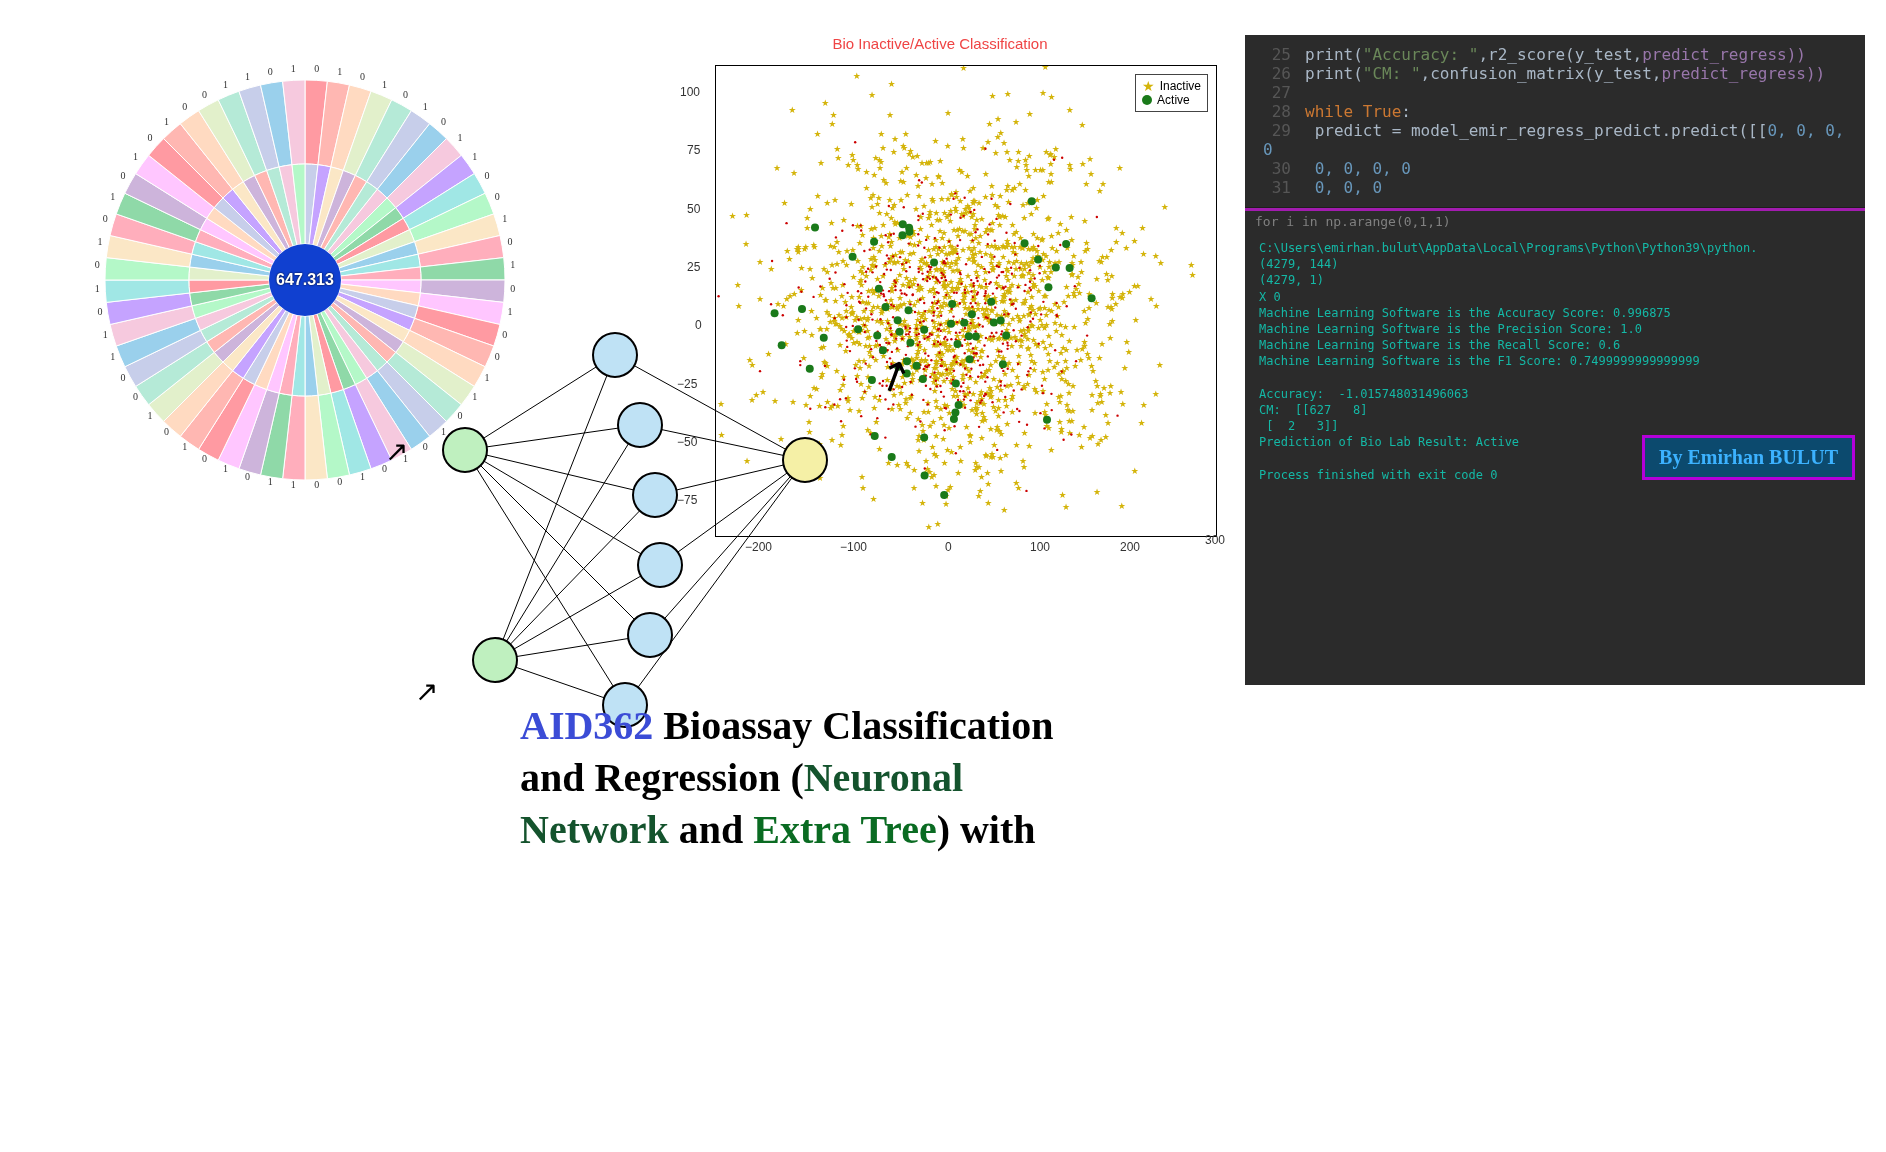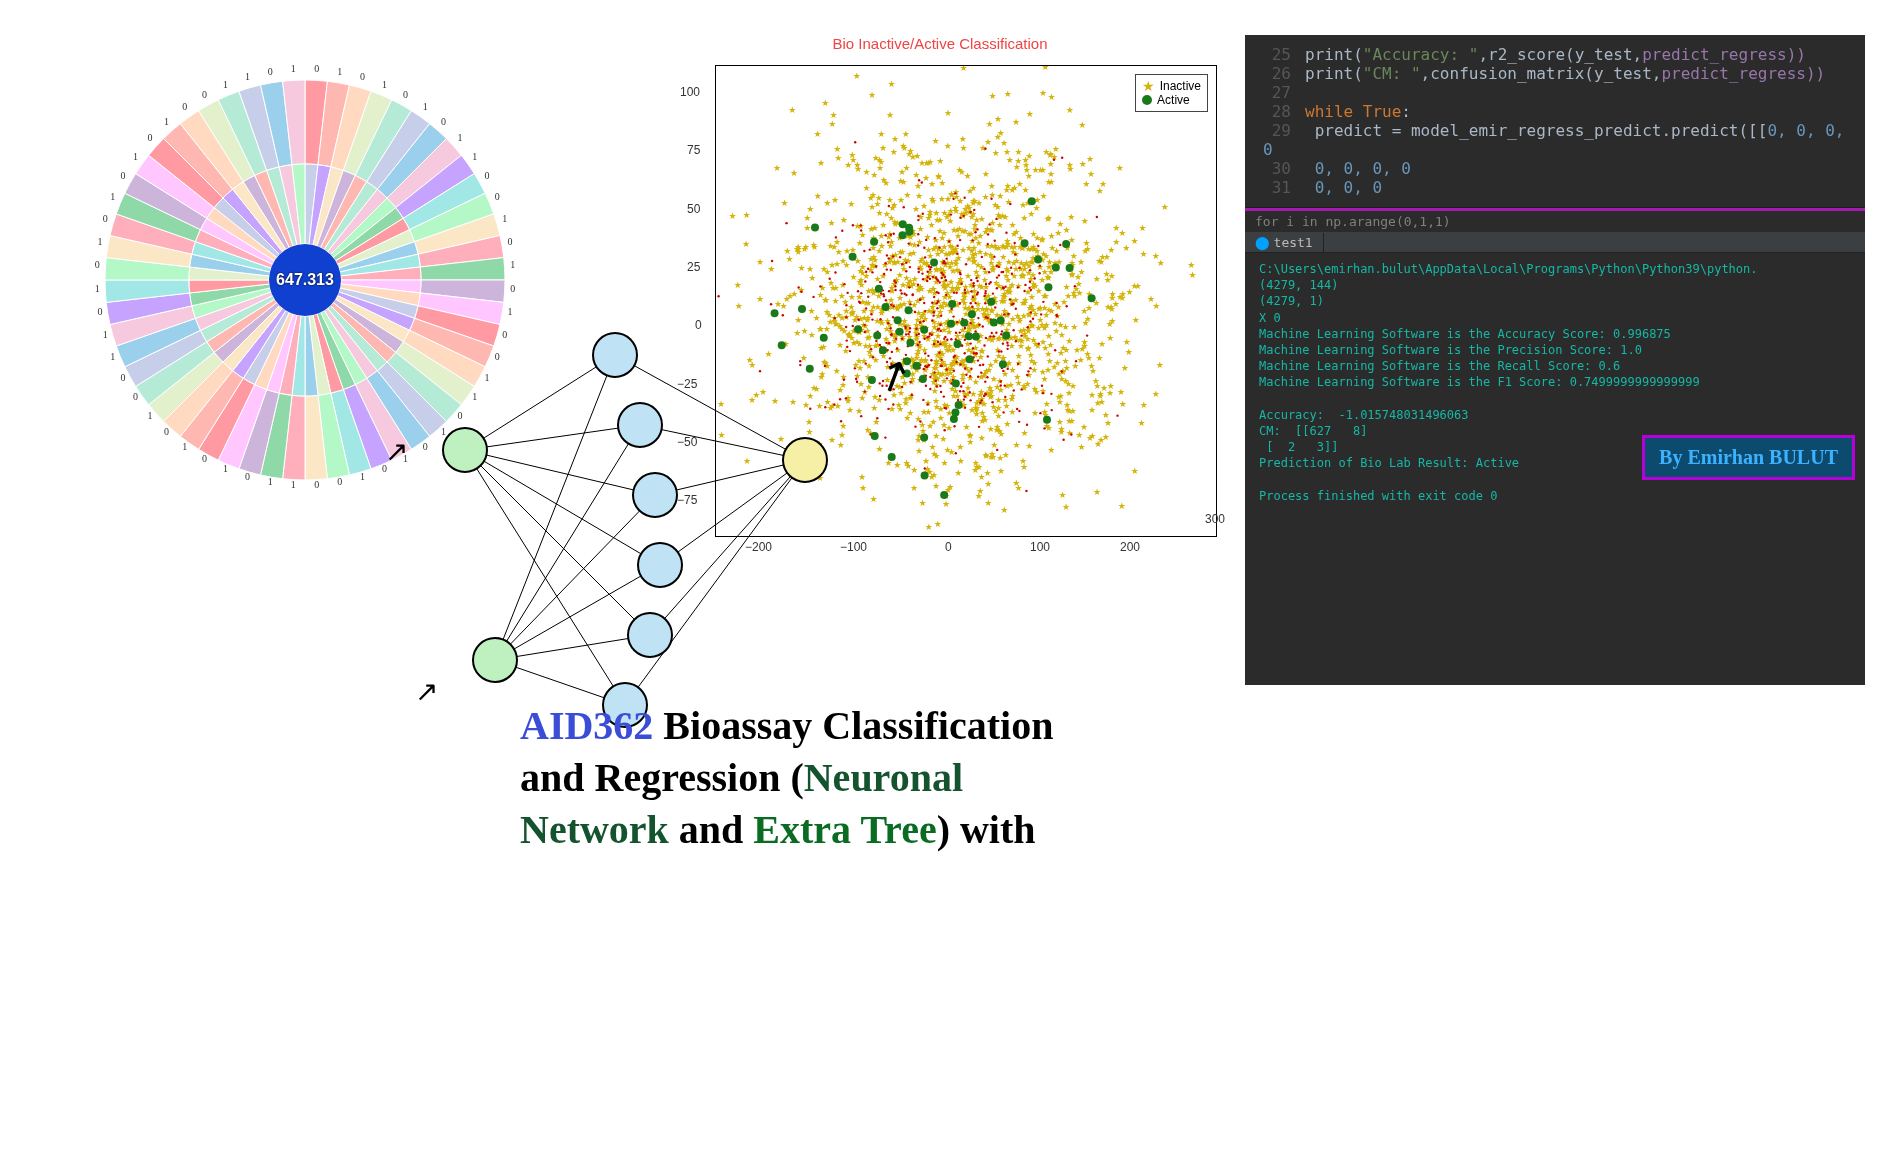--- a/index.html
+++ b/index.html
@@ -2202,21 +2202,21 @@
     <div class="axis-tick" style="left:50px;top:283px">0</div>
     <div class="axis-tick" style="left:32px;top:342px">−25</div>
     <div class="axis-tick" style="left:32px;top:400px">−50</div>
     <div class="axis-tick" style="left:32px;top:458px">−75</div>
 
     <div class="axis-tick" style="top:505px;left:100px">−200</div>
     <div class="axis-tick" style="top:505px;left:195px">−100</div>
     <div class="axis-tick" style="top:505px;left:300px">0</div>
     <div class="axis-tick" style="top:505px;left:385px">100</div>
     <div class="axis-tick" style="top:505px;left:475px">200</div>
-    <div class="axis-tick" style="top:477px;left:560px">300</div>
+    <div class="axis-tick" style="top:498px;left:560px">300</div>
   </div>
 
   <div class="abs nn-wrap">
     <svg viewBox="0 0 470 410">
 
       <g id="nn-edges">
           <line x1="60" y1="120" x2="210" y2="25" class="nn-edge"></line>
           <line x1="60" y1="120" x2="235" y2="95" class="nn-edge"></line>
           <line x1="60" y1="120" x2="250" y2="165" class="nn-edge"></line>
           <line x1="60" y1="120" x2="255" y2="235" class="nn-edge"></line>
@@ -2256,23 +2256,20 @@
     <div class="code-top">
       <div><span class="gut">25</span><span class="fn">print(</span><span class="str">"Accuracy: "</span><span class="fn">,</span><span class="fn">r2_score</span><span class="fn">(y_test</span><span class="fn">,</span><span class="ident">predict_regress))</span></div>
       <div><span class="gut">26</span><span class="fn">print(</span><span class="str">"CM: "</span><span class="fn">,</span><span class="fn">confusion_matrix</span><span class="fn">(y_test</span><span class="fn">,</span><span class="ident">predict_regress))</span></div>
       <div><span class="gut">27</span></div>
       <div><span class="gut">28</span><span class="kw">while </span><span class="kw">True</span><span class="fn">:</span></div>
       <div><span class="gut">29</span><span class="fn">    predict = model_emir_regress_predict.predict([[</span><span class="num">0, 0, 0, 0</span></div>
       <div><span class="gut">30</span><span class="fn">                                                      </span><span class="num">0, 0, 0, 0</span></div>
       <div><span class="gut">31</span><span class="fn">                                                      </span><span class="num">0, 0, 0</span></div>
     </div>
     <div class="code-sep">for i in np.arange(0,1,1)</div>
-    <div style="background:#3c3f41;border-bottom:1px solid #222">
-      <span class="tab"><span class="ico">⬤</span><span>test1</span></span>
-    </div>
     <div class="console"><span>C:\Users\emirhan.bulut\AppData\Local\Programs\Python\Python39\python.</span>
 <span>(4279, 144)</span>
 <span>(4279, 1)</span>
 <span>X 0</span>
 <span>Machine Learning Software is the Accuracy Score: 0.996875</span>
 <span>Machine Learning Software is the Precision Score: 1.0</span>
 <span>Machine Learning Software is the Recall Score: 0.6</span>
 <span>Machine Learning Software is the F1 Score: 0.7499999999999999</span>
 
 <span>Accuracy:  -1.015748031496063</span>

